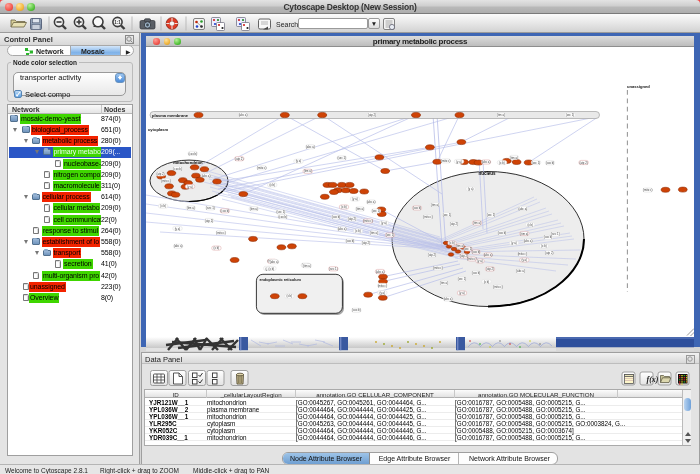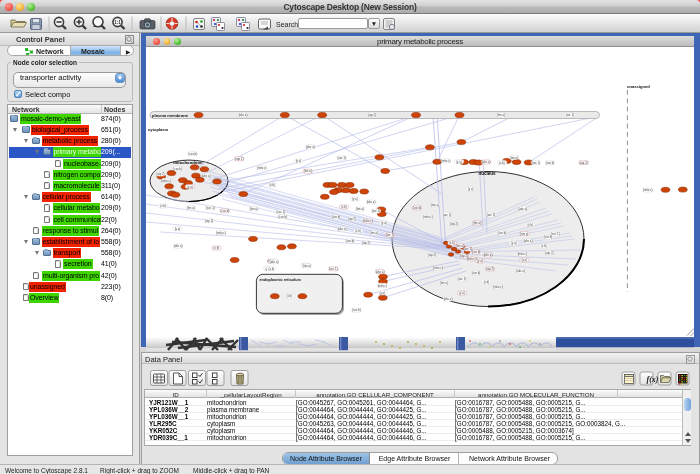--- a/index.html
+++ b/index.html
@@ -18,27 +18,27 @@
 #toolbar { left:0; top:14px; width:700px; height:19px;
   background:linear-gradient(#fbfbfb,#e3e3e3 60%,#d2d2d2);
   border-bottom:1px solid #9b9b9b; }
 #searchlbl { font-size:7px; color:#222; top:7px; }
 #searchbox { left:298px; top:4px; width:70px; height:11px; background:#fff; border:1px solid #9a9a9a; border-radius:2px; }
 #searchdrop { left:368px; top:4px; width:12px; height:11px; background:linear-gradient(#fdfdfd,#dcdcdc); border:1px solid #9a9a9a; border-radius:2px; font-size:6.5px; color:#222; text-align:center; line-height:10.5px; }
 
 
 #cp { left:0; top:33px; width:140px; height:431px; background:#e4e4e4; border-right:1px solid #9f9f9f; }
 #cp-head { left:0; top:0; width:139px; height:13px; background:linear-gradient(#efefef,#d8d8d8); border-bottom:1px solid #bdbdbd; }
-#cp-head span { position:absolute; left:16px; top:2px; font-size:7.5px; font-weight:bold; color:#333; }
+#cp-head span { position:absolute; left:4px; top:2px; font-size:7.5px; font-weight:bold; color:#333; }
 #cp-tabs { left:7px; top:12px; width:127px; height:11px; background:#fdfdfd; border:1px solid #a8a8a8; border-radius:5.5px; overflow:hidden; }
 #tab-mosaic { left:62px; top:0; width:51px; height:11px; background:linear-gradient(#d3e6fa,#7fb2e8 60%,#9cc6f2); border-left:1px solid #a8a8a8; border-right:1px solid #a8a8a8; }
 #cp-tabs .lbl { position:absolute; top:1.5px; font-size:7px; font-weight:bold; color:#222; }
 #grp { left:7px; top:29px; width:126px; height:40px; border:1px solid #bbb; border-radius:3px; }
 #grp-lbl { left:11px; top:26px; font-size:6.5px; font-weight:bold; color:#222; background:#e4e4e4; padding:0 2px; }
-#combo { left:13px; top:39px; width:113px; height:16px; background:linear-gradient(#ffffff,#e8e8e8); border:1px solid #9a9a9a; border-radius:5px; font-size:7.5px; color:#111; text-align:left; padding-left:6px; line-height:10px; }
+#combo { left:13px; top:39px; width:113px; height:24px; background:linear-gradient(#ffffff,#e8e8e8); border:1px solid #9a9a9a; border-radius:5px; font-size:7.5px; color:#111; text-align:left; padding-left:6px; line-height:10px; }
 #combo-btn { left:115px; top:39.5px; width:10px; height:10px; background:linear-gradient(#9ec7f2,#4a8ad8); border:1px solid #6a94c0; border-radius:3px; }
 #combo-btn:before, #combo-btn:after { content:""; position:absolute; left:2.3px; border-left:2.2px solid transparent; border-right:2.2px solid transparent; }
 #combo-btn:before { top:1.2px; border-bottom:3px solid #fff; }
 #combo-btn:after { bottom:1.2px; border-top:3px solid #fff; }
 #chk { left:14px; top:57px; width:7.5px; height:7.5px; background:linear-gradient(#bddbf7,#5d9ede); border:1px solid #5585b5; border-radius:2px; color:#fff; font-size:8px; line-height:7px; text-align:center; font-weight:bold; }
 #chk-lbl { left:25px; top:57px; font-size:7.5px; color:#111; }
 #tree { left:7px; top:71px; width:126px; height:352px; background:#fff; border:1px solid #9f9f9f; }
 #tree-head { left:0; top:0; width:124px; height:8.5px; background:linear-gradient(#fafafa,#e4e4e4); border-bottom:1px solid #b5b5b5; }
 #tree-head .h { position:absolute; top:0.5px; font-size:7px; font-weight:bold; color:#333; }
 #tree-head .dv { position:absolute; left:93px; top:0; width:1px; height:9px; background:#c5c5c5; }
@@ -53,21 +53,21 @@
 .leaf { position:absolute; top:1.5px; width:5.5px; height:7.5px; background:#fdfdfd; border:0.6px solid #777; border-radius:0 1.5px 0 0; box-shadow:inset -1px 1px 0 #ddd; }
 .selrow { position:absolute; left:1px; top:0; width:122px; height:11.2px; background:#2a56c6; }
 
 
 #desktop { left:140px; top:33px; width:560px; height:431px; background:#d6d6d6; }
 #netwin { position:absolute; left:1px; top:0; width:559px; height:314px;
   border-style:solid; border-color:#3e66b4; border-width:3.5px 6px 10px 5px; background:#fff; }
 #nw-title { position:absolute; left:0; top:0; width:548px; height:11px;
   background:linear-gradient(#dcdcdc,#bdbdbd); border-bottom:1px solid #8e8e8e; }
 #nw-title .tl { width:6.5px; height:6.5px; border-radius:50%; top:2px; }
-#nw-title span { position:absolute; width:100%; text-align:center; top:1px; font-size:8px; font-weight:normal; color:#222; letter-spacing:-0.3px; }
+#nw-title span { position:absolute; width:100%; text-align:center; top:1px; font-size:8px; font-weight:bold; color:#222; letter-spacing:-0.3px; }
 #canvas { position:absolute; left:0; top:11px; width:548px; height:289.5px; background:#fff; }
 
 
 #strip { left:6px; top:304px; width:548px; height:14px; }
 
 
 #dp { left:141px; top:352px; width:559px; height:112px; background:#e3e3e3; border:1px solid #9f9f9f; border-bottom:none; }
 #dp-head { left:0; top:0; width:557px; height:11px; background:linear-gradient(#f2f2f2,#d9d9d9); border-bottom:1px solid #bdbdbd; }
 #dp-head span { position:absolute; left:3px; top:1.5px; font-size:7.5px; color:#222; }
 #dtable { left:2px; top:36px; width:547px; height:57px; background:#fff; border:1px solid #aaa; }

